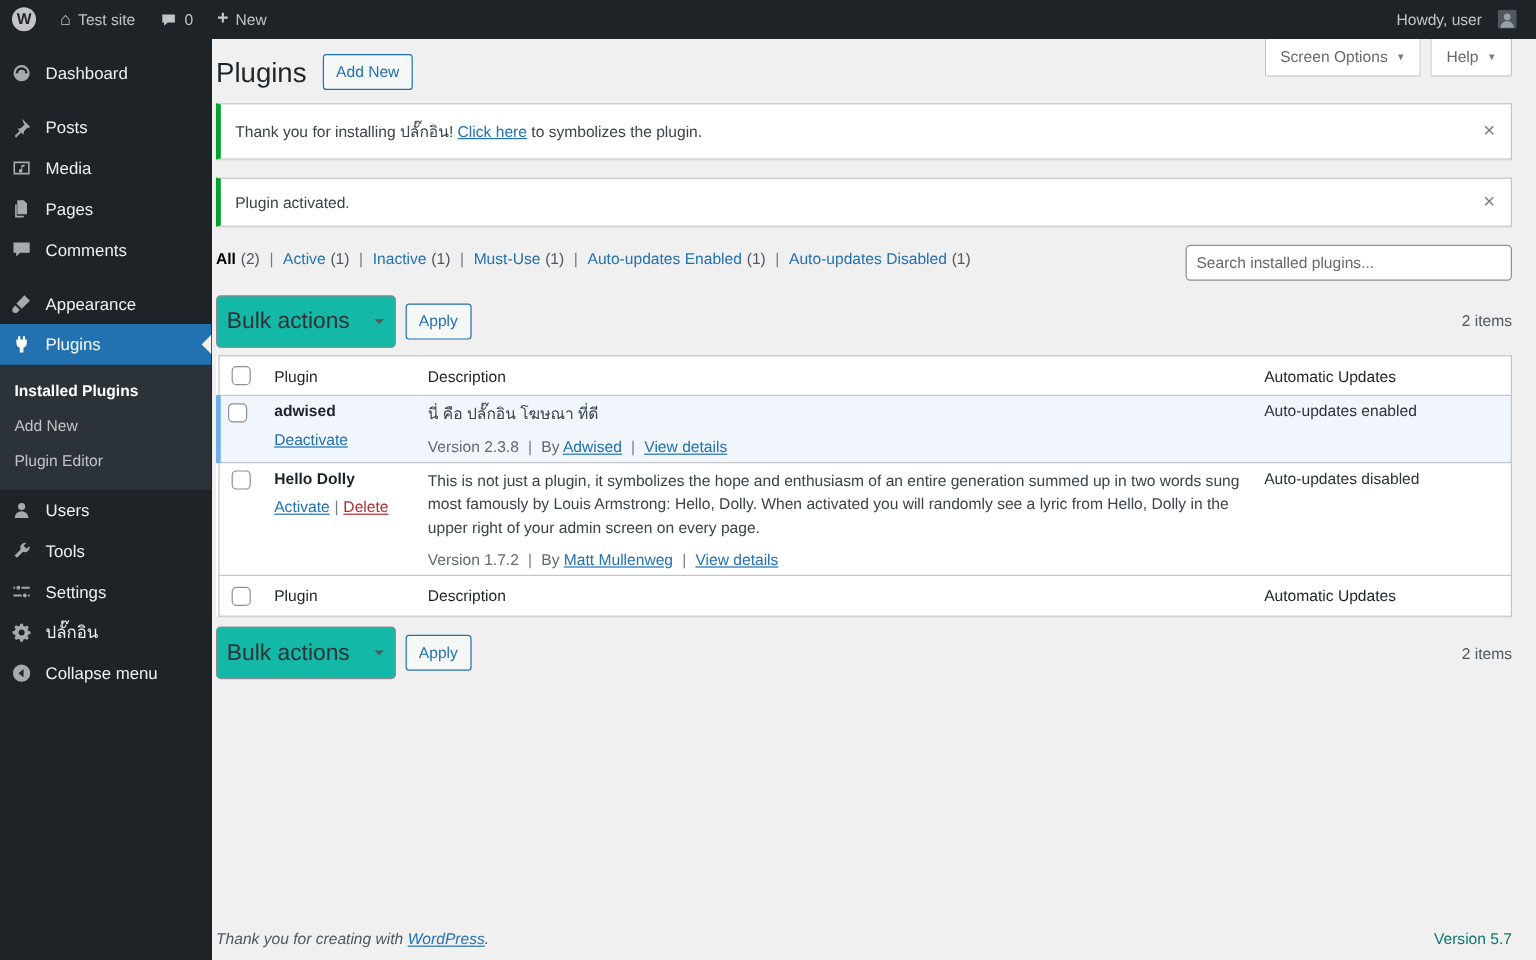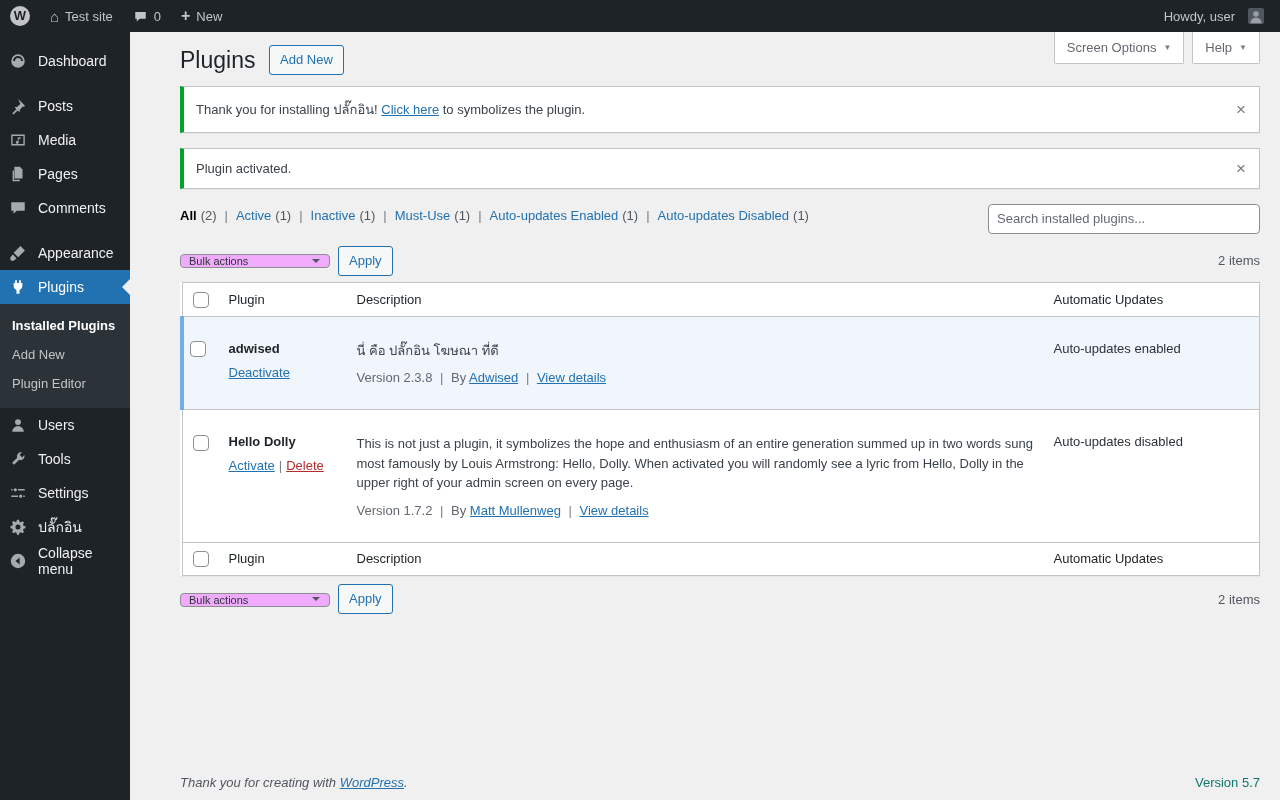--- a/index.html
+++ b/index.html
@@ -11,21 +11,21 @@
   #wpadminbar{position:fixed;top:0;left:0;width:100%;height:32px;background:#1d2327;display:flex;align-items:center;color:#c3c4c7;font-size:13px;z-index:999}
   .ab-item{display:flex;align-items:center;gap:6px;height:32px;padding:0 10px;color:#c3c4c7;cursor:pointer}
   .ab-right{margin-left:auto;display:flex;align-items:center;padding-right:6px}
   .wp-logo{width:20px;height:20px;border-radius:50%;background:#c3c4c7;color:#1d2327;font-weight:700;font-size:13px;line-height:20px;text-align:center;display:inline-block}
   .ab-home{font-size:15px;line-height:1}
   .ab-plus{font-size:16px;font-weight:700;line-height:1}
   .bubble-svg{display:block}
   .avatar{width:16px;height:16px;border-radius:2px;overflow:hidden;display:inline-block;margin-left:7px}
 
   
-  #adminmenu{position:fixed;top:32px;left:0;bottom:0;width:130px;background:#1d2327;padding-top:12px;z-index:500}
+  #adminmenu{position:fixed;top:32px;left:0;bottom:0;width:176px;background:#1d2327;padding-top:12px;z-index:500}
   .menu-item{position:relative;display:flex;align-items:center;gap:10px;height:34px;padding:0 8px;font-size:14px;color:#f0f0f1;cursor:pointer}
   .menu-item .mi-icon{width:20px;height:20px;display:flex;align-items:center;justify-content:center;color:#a7aaad;flex:0 0 20px}
   .mi-icon svg{width:18px;height:18px;fill:currentColor}
   .menu-item.active{background:#2271b1;color:#fff}
   .menu-item.active .mi-icon{color:#fff}
   .menu-item.active::after{content:"";position:absolute;right:0;top:50%;margin-top:-8px;border:8px solid transparent;border-right-color:#f0f0f1}
   .menu-sep{height:11px}
   .submenu{background:#2c3338;padding:7px 0 10px}
   .submenu-item{display:block;padding:7px 12px;font-size:13px;color:#c3c4c7;text-decoration:none;cursor:pointer}
   .submenu-item.current{color:#fff;font-weight:700}
@@ -52,25 +52,25 @@
   .subsubsub .current-filter{color:#000;font-weight:700;text-decoration:none}
   .subsubsub .count{color:#50575e;margin-left:4px}
   .flt-sep{color:#787c82;margin:0 8px}
   .search-box input{width:272px;height:30px;border:1px solid #8c8f94;border-radius:4px;padding:0 8px;font-size:13px;background:#fff;color:#2c3338;font-family:inherit}
   .search-box input::placeholder{color:#646970;opacity:1}
 
   .tablenav{display:flex;align-items:center;gap:8px;margin:12px 0 6px}
   .tablenav.bottom{margin-top:8px}
   .tablenav .items{margin-left:auto;color:#50575e;font-size:13px}
   .select-wrap{position:relative;display:inline-block}
-  select{appearance:none;-webkit-appearance:none;height:14px;border:1px solid #8c8f94;border-radius:4px;background:#f0abfc;padding:0 30px 0 8px;font-size:11px;color:#2c3338;cursor:pointer;font-family:inherit;min-width:150px}
+  select{appearance:none;-webkit-appearance:none;height:44px;border:1px solid #8c8f94;border-radius:4px;background:#14b8a6;padding:0 30px 0 8px;font-size:19px;color:#2c3338;cursor:pointer;font-family:inherit;min-width:150px}
   .select-wrap::after{content:"";position:absolute;right:10px;top:50%;margin-top:-2px;border:4px solid transparent;border-top-color:#50575e;pointer-events:none}
 
   table.plugins{width:100%;border-collapse:collapse;background:#fff;border:1px solid #c3c4c7;box-shadow:0 1px 1px rgba(0,0,0,.04)}
-  .plugins th,.plugins td{padding:24px 10px;text-align:left;vertical-align:top;font-size:13px;color:#2c3338}
+  .plugins th,.plugins td{padding:5px 10px;text-align:left;vertical-align:top;font-size:13px;color:#2c3338}
   .plugins thead th,.plugins tfoot th{font-weight:400;color:#1d2327;vertical-align:middle;padding:8px 10px}
   .plugins thead th{border-bottom:1px solid #c3c4c7}
   .plugins tfoot th{border-top:1px solid #c3c4c7}
   .plugins tbody tr{border-bottom:1px solid #c3c4c7}
   .plugins tbody tr:last-child{border-bottom:none}
   .check-column{width:35px;padding-left:10px !important}
   .column-name{width:128px}
   .column-auto{width:216px}
   tr.active-plugin td{background:#f0f6fc}
   tr.active-plugin td:first-child{border-left:4px solid #72aee6;padding-left:6px !important}

